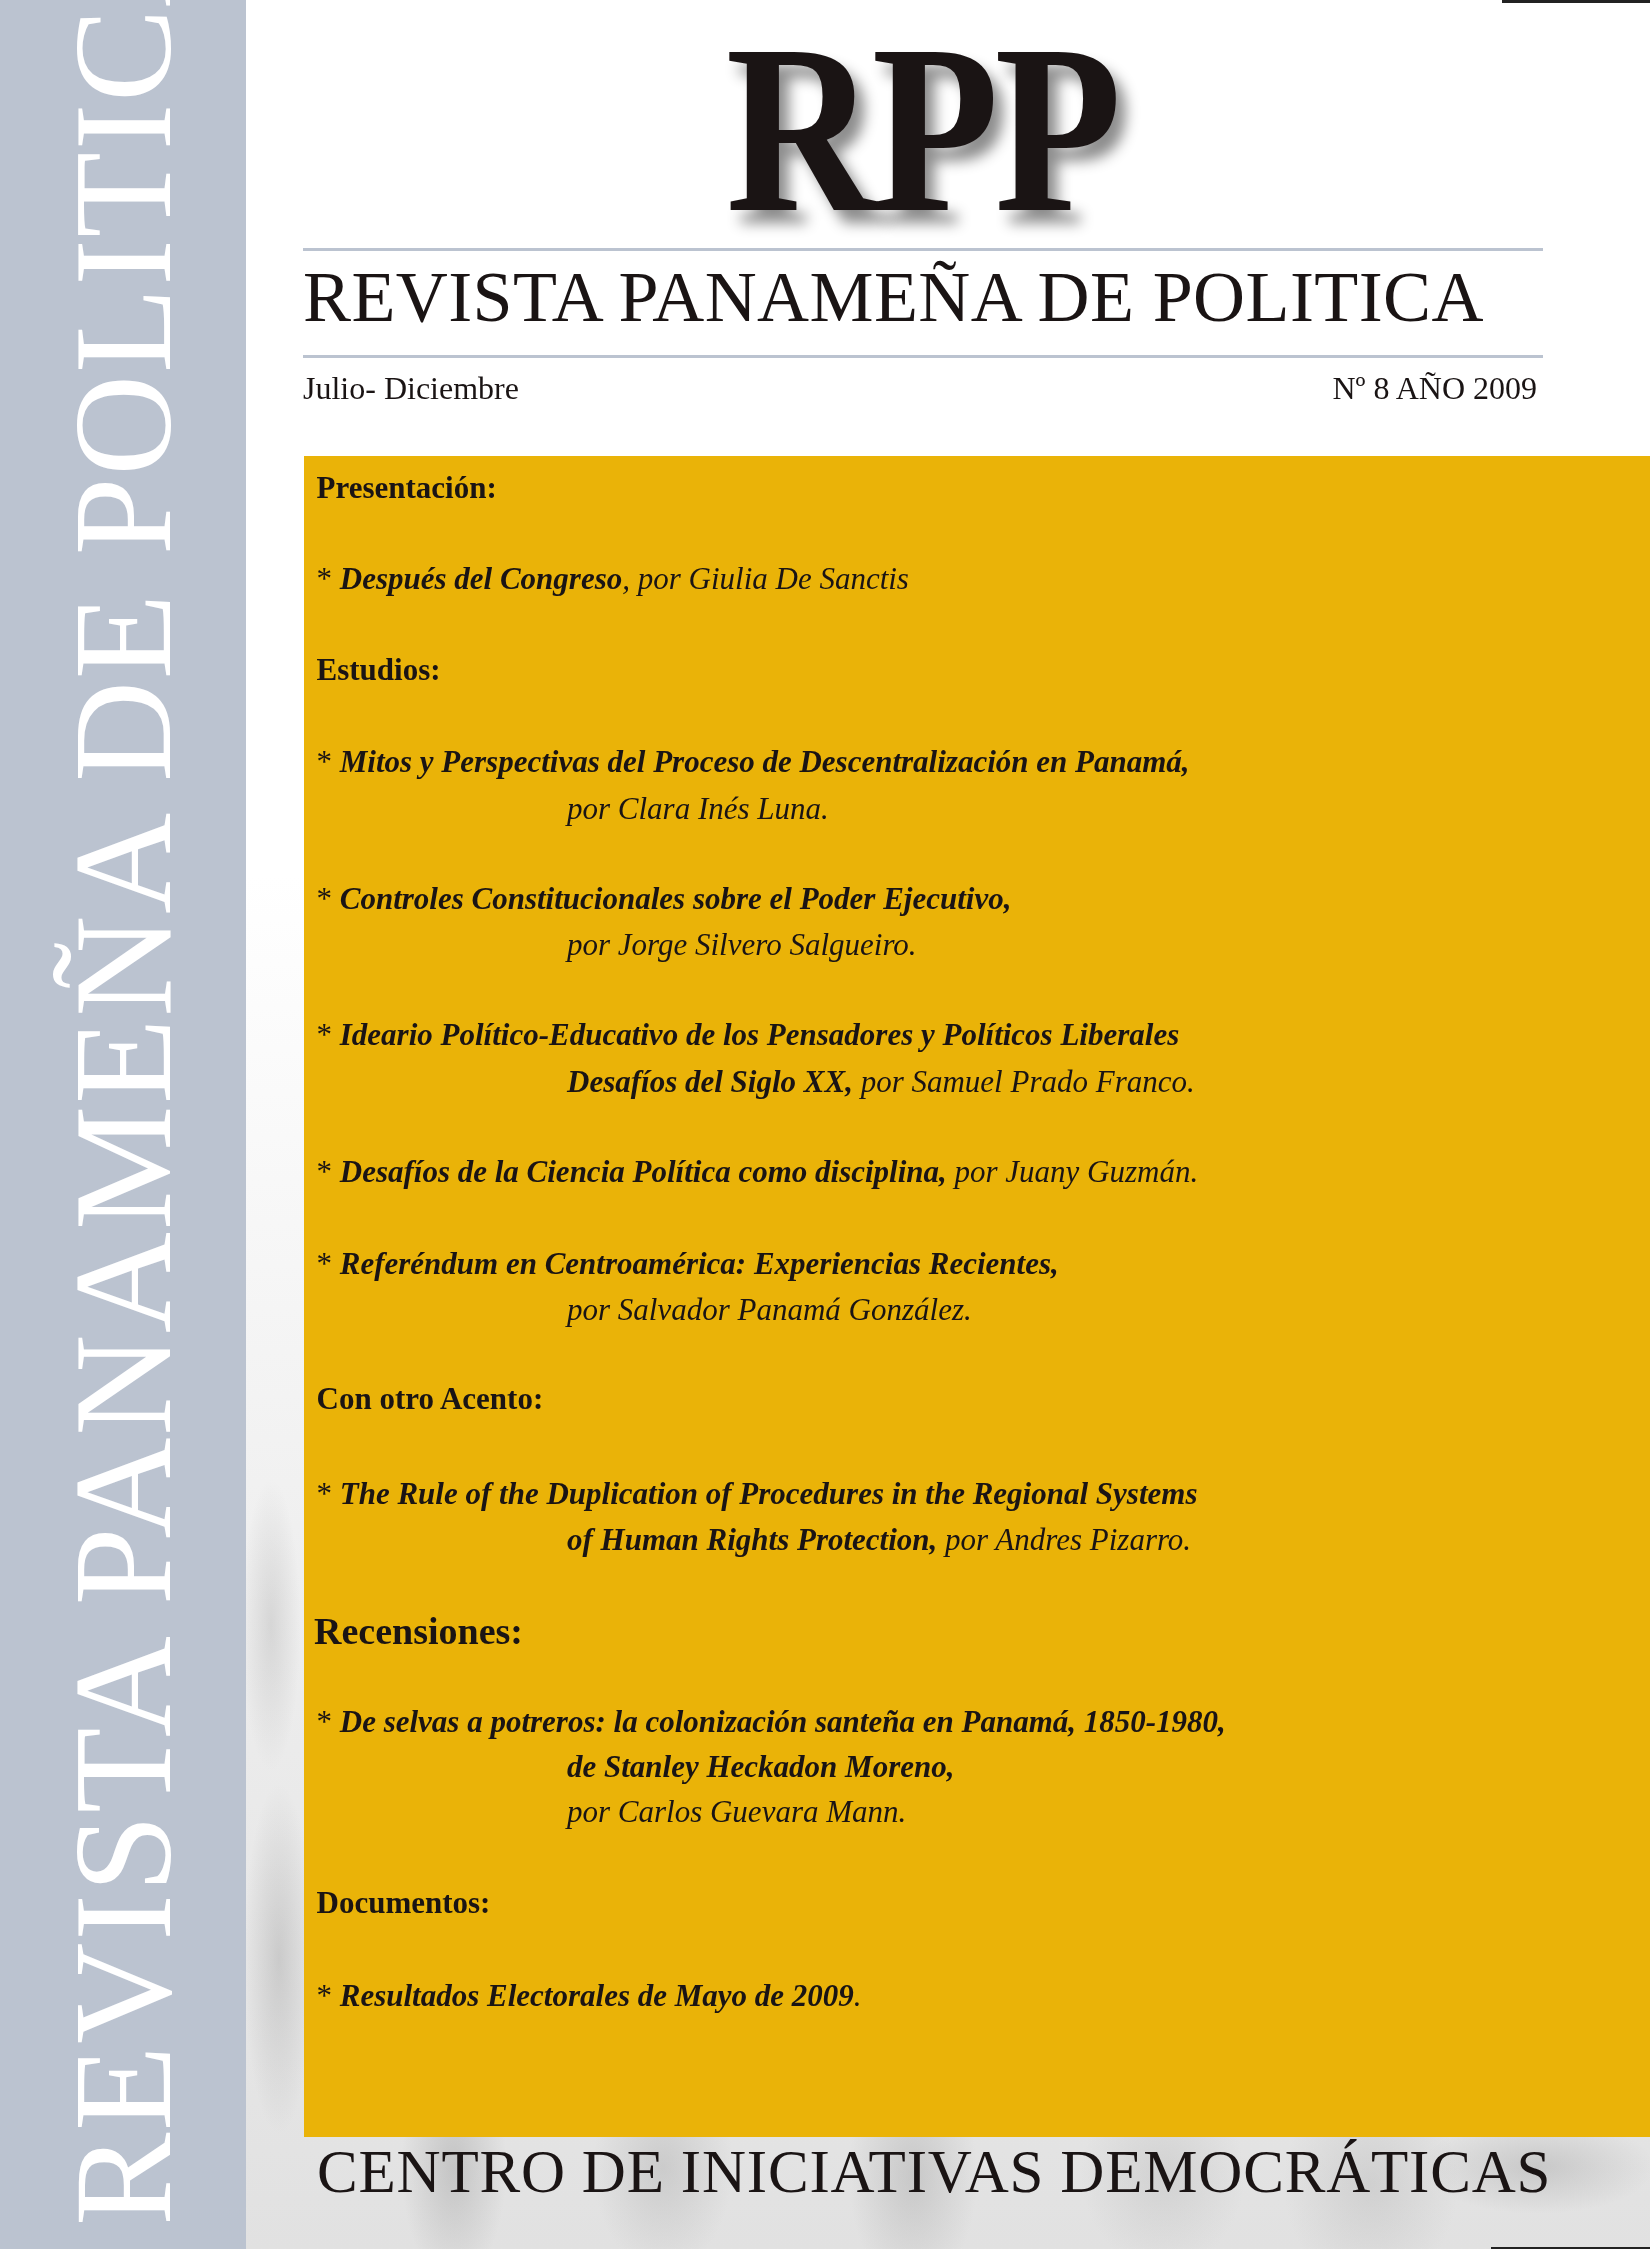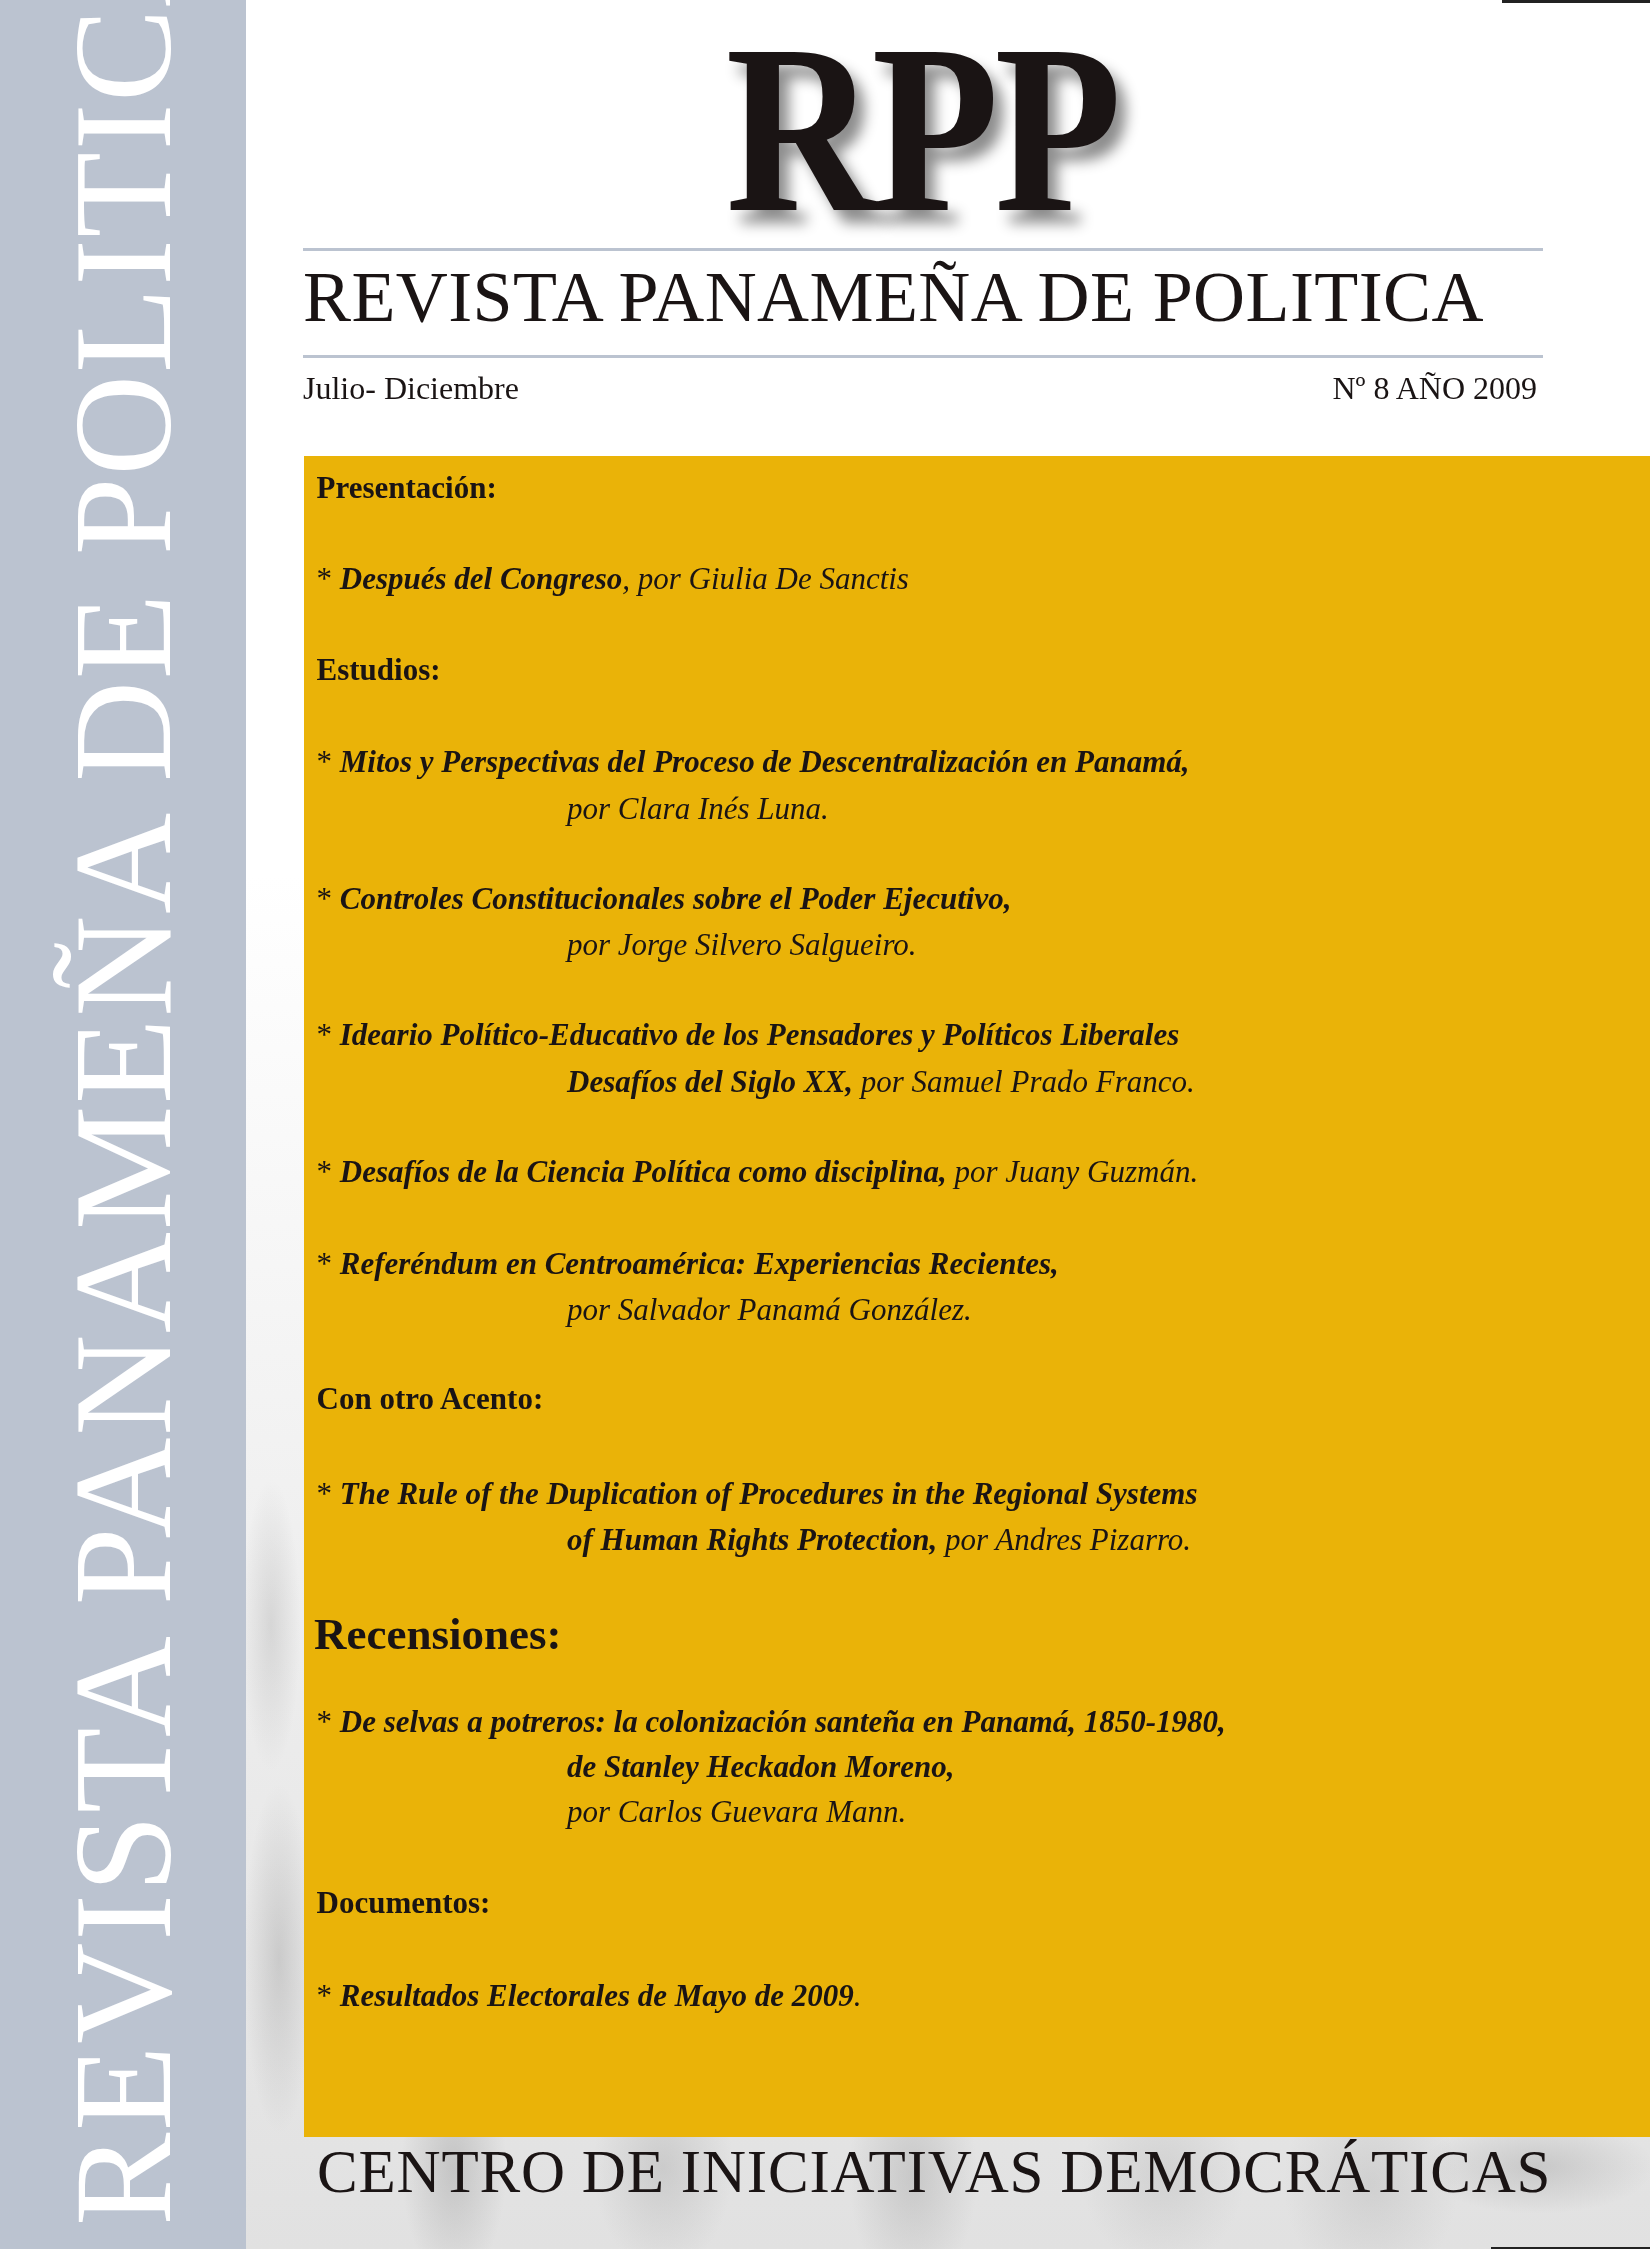--- a/index.html
+++ b/index.html
@@ -73,21 +73,21 @@
   .issue-right { position: absolute; right: 0; top: 0; }
   .toc-panel {
     position: absolute; left: 304px; top: 456px; width: 1449px; height: 1681px;
     background: #eab308;
   }
   .toc-line {
     position: absolute; white-space: nowrap; line-height: 1;
     font-size: 31px;
   }
   .toc-heading { font-weight: bold; font-size: 31px; }
-  .toc-heading.large { font-size: 45px; }
+  .toc-heading.large { font-size: 38px; }
   .toc-title { font-weight: bold; font-style: italic; }
   .toc-author { font-style: italic; font-weight: normal; }
   .footer-org {
     position: absolute; left: 317px; top: 2141px; width: 1209px;
     font-size: 61px; line-height: 1; white-space: nowrap;
     letter-spacing: 0.8px;
   }
 </style>
 </head>
 <body>

